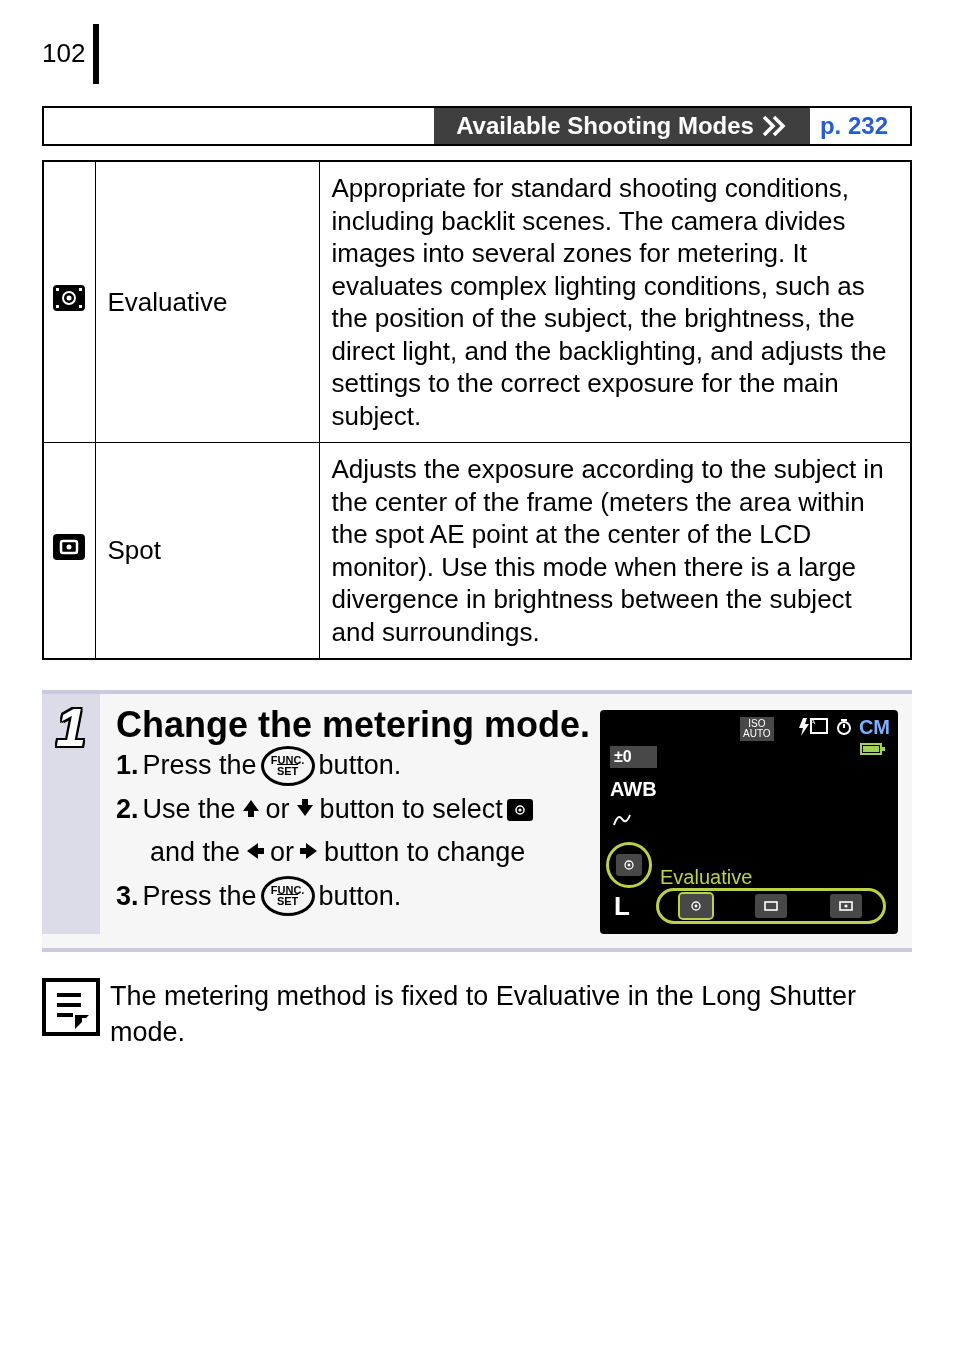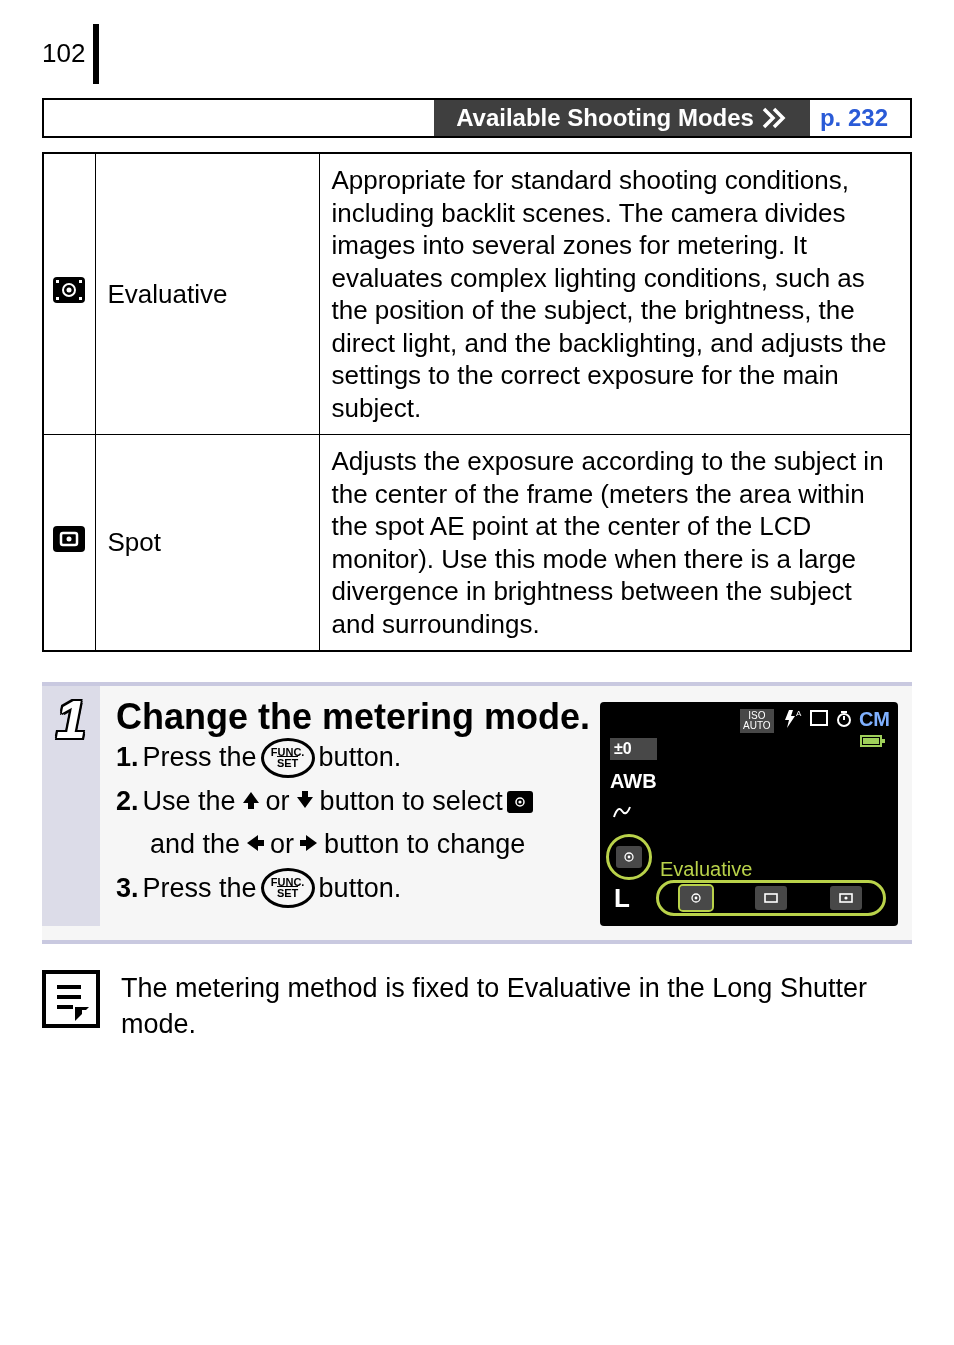--- a/index.html
+++ b/index.html
@@ -10,21 +10,21 @@
   .page-num { font-size: 26px; margin-top: 14px; margin-right: 8px; }
   .v-bar { width: 6px; height: 60px; background: #000; }
 
   .section-title-row { display: flex; align-items: center; margin-top: 20px; }
   .thick-left { width: 20px; height: 58px; background: #000; margin-right: 18px; }
   .section-title { font-size: 41px; font-weight: 900; letter-spacing: 0.5px; }
   .mode-badge { margin-left: auto; width: 54px; height: 38px; border: 3px solid #000; border-radius: 8px; display: flex; align-items: center; justify-content: center; gap: 3px; }
   .mode-badge svg { display: block; }
   .mode-m { font-size: 22px; font-weight: 700; font-family: Arial; }
 
-  .avail-row { margin-top: 14px; display: flex; align-items: flex-start; border: 2px solid #000; }
+  .avail-row { margin-top: 22px; display: flex; align-items: flex-start; border: 2px solid #000; }
   .avail-spacer { flex: 1; }
   .avail-dark { background: #3f3f3f; color: #fff; font-weight: 700; font-size: 24px; padding: 4px 12px 4px 22px; display: flex; align-items: center; }
   .avail-chevron { margin-left: 8px; margin-right: 10px; }
   .avail-link { background: #fff; color: #2a5bd7; font-weight: 700; font-size: 24px; padding: 4px 22px 4px 10px; display: flex; align-items: center; }
 
   .modes-table { margin-top: 14px; border: 2px solid #000; border-collapse: collapse; width: 100%; }
   .modes-table td { border: 1px solid #000; padding: 10px 12px; vertical-align: middle; font-size: 26px; line-height: 1.25; }
   .modes-table td.icon-cell { width: 52px; text-align: center; padding: 0; }
   .modes-table td.name-cell { width: 224px; }
   .icon-square { display:inline-block; }
@@ -39,32 +39,32 @@
   .func-btn { display: inline-flex; align-items: center; justify-content: center; width: 54px; height: 40px; border: 3px solid #000; border-radius: 50%/50%; font-size: 10px; font-weight: 700; line-height: 1; text-align: center; }
   .func-btn-inner { display: inline-block; }
   .func-top { font-size: 11px; }
   .func-bot { font-size: 11px; border-top: 1.5px solid #000; }
   .arrow-glyph { display: inline-block; font-size: 24px; line-height: 1; vertical-align: middle; }
   .meter-chip { display:inline-flex; width:26px; height:22px; background:#000; border-radius:3px; align-items:center; justify-content:center; }
   .step-indent { padding-left: 34px; }
 
   .lcd-shot { width: 298px; height: 224px; background: #000; border-radius: 4px; position: relative; margin-left: 8px; margin-top: 6px; color: #fff; overflow: hidden; }
   .lcd-shot .top-icons { position: absolute; top: 6px; right: 8px; display: flex; gap: 6px; align-items: center; }
-  .lcd-shot .top-mid { position: absolute; top: 6px; left: 140px; display: flex; gap: 6px; align-items: center; }
+  .lcd-shot .top-mid { position: absolute; top: 6px; left: 140px; display: flex; gap: 20px; align-items: center; }
   .lcd-shot .left-icons { position: absolute; top: 36px; left: 10px; display: flex; flex-direction: column; gap: 10px; font-size: 18px; font-weight: 700; }
   .lcd-shot .left-icons .pm0 { background:#484848; padding:2px 4px; font-size:16px; }
   .lcd-shot .left-icons .awb { font-size: 20px; }
   .lcd-shot .sel-ring { position: absolute; left: 6px; top: 132px; width: 46px; height: 46px; border: 3px solid #b9d24a; border-radius: 50%; display:flex; align-items:center; justify-content:center; }
   .lcd-shot .sel-ring .inner-chip { width:26px; height:22px; background:#484848; border-radius:3px; display:flex; align-items:center; justify-content:center; }
   .lcd-shot .eval-label { position: absolute; left: 60px; top: 156px; font-size: 20px; color: #b9d24a; }
   .lcd-shot .bottom-bar { position: absolute; left: 56px; bottom: 10px; width: 230px; height: 36px; border: 3px solid #b9d24a; border-radius: 18px; display:flex; align-items:center; justify-content: space-around; }
   .lcd-shot .bottom-bar .chip { width:32px; height:24px; background:#484848; border-radius:3px; display:flex; align-items:center; justify-content:center; }
   .lcd-shot .L { position: absolute; left: 14px; bottom: 12px; font-size: 26px; font-weight: 700; }
 
-  .note-row { margin-top: 26px; display: flex; align-items: flex-start; gap: 21px; }
+  .note-row { margin-top: 26px; display: flex; align-items: flex-start; gap: 10px; }
   .note-icon { width: 58px; height: 58px; border: 4px solid #000; display:flex; align-items:center; justify-content:center; position:relative; flex-shrink:0; }
   .note-text { font-size: 27px; line-height: 1.35; }
 
   .step-flex { display: flex; align-items: flex-start; }
   .step-left { flex: 1; }
 </style>
 </head>
 <body>
 
 <div class="page">

